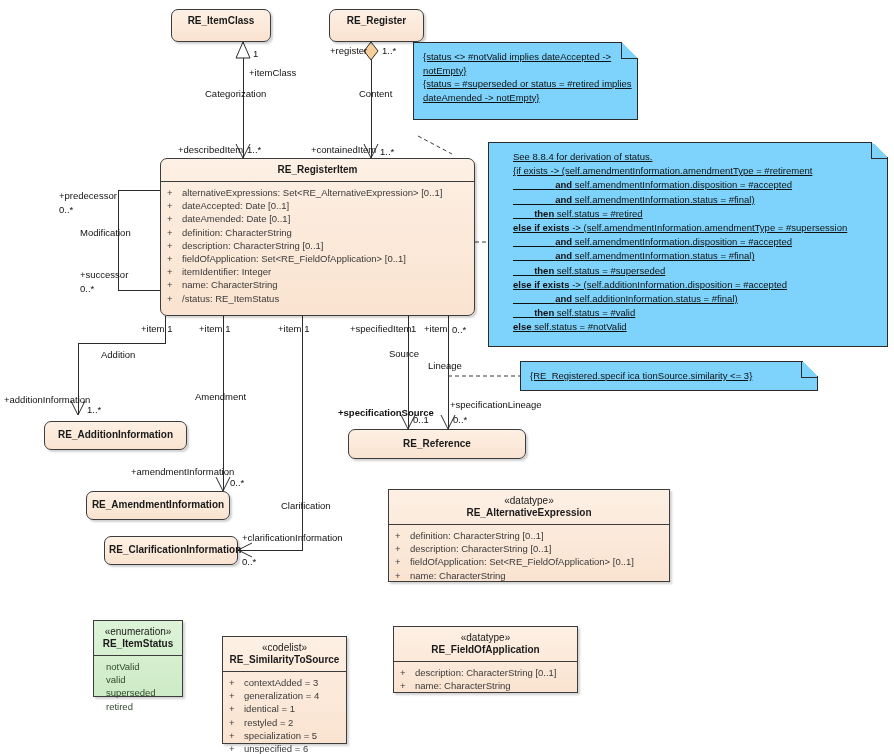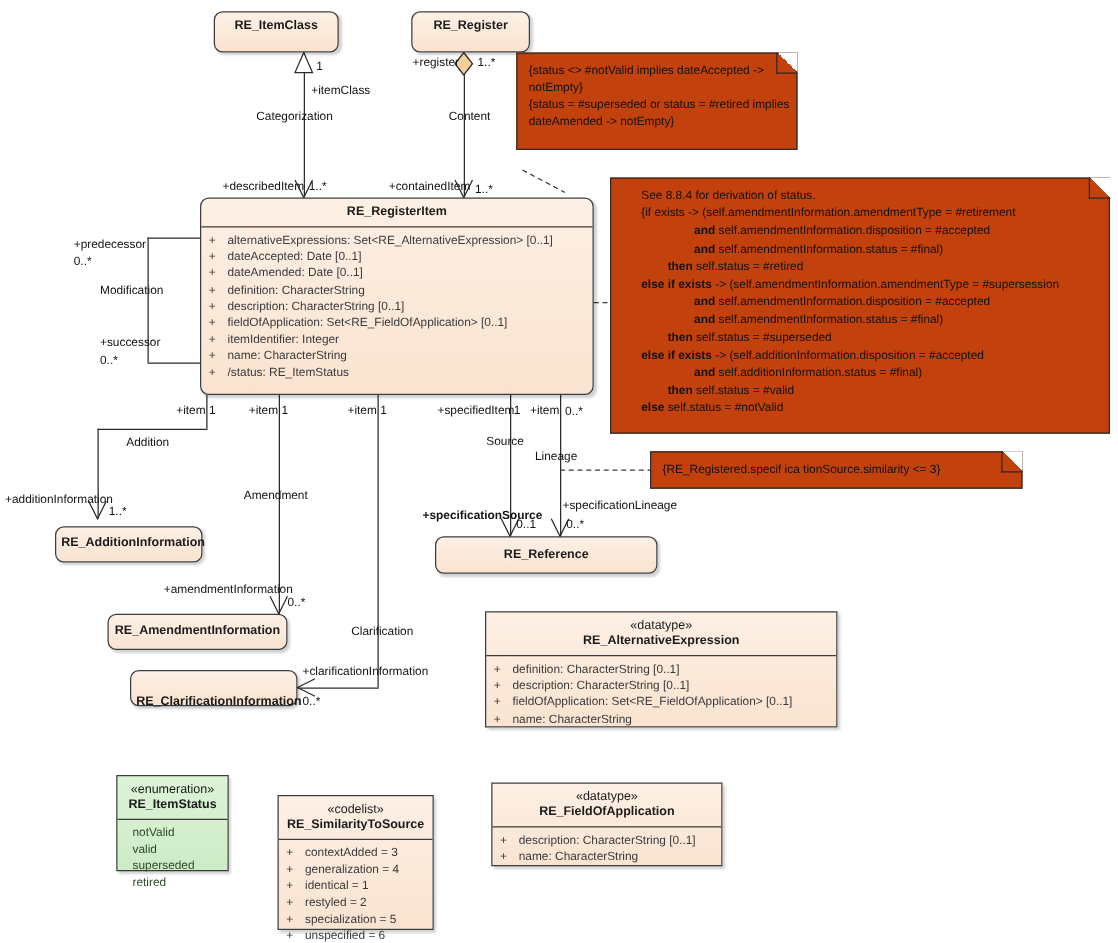--- a/index.html
+++ b/index.html
@@ -15,22 +15,22 @@
             padding:5px 4px 5px;line-height:12px;}
   .cls .hdr .stereo{font-weight:normal;display:block;font-size:10px;}
   .cls .sep{height:1px;background:#3c3c3c;}
   .cls .attrs{padding:4px 3px 5px 6px;}
   .cls .attr{font-size:9.5px;color:#3a3a3a;line-height:13.2px;white-space:nowrap;}
   .cls .attr .vis{display:inline-block;width:15px;color:#3a3a3a;}
   .cls.enum{background:linear-gradient(to bottom,#ddf3d8 0%,#cdebc6 100%);}
   .cls.enum .attr{color:#2e4a2a;}
 
   
-  .note{position:absolute;box-sizing:border-box;border:1px solid #2b2b2b;background:#c2410c;
-        font-size:9.5px;color:#111;line-height:13.5px;padding:7px 8px 6px 9px;}
+  .note{position:absolute;box-sizing:border-box;border:1px solid #2b2b2b;background:#7dd3fc;
+        font-size:9.5px;color:#111;line-height:13.5px;padding:7px 8px 6px 9px;text-decoration:underline;}
   .note .dogear{position:absolute;top:-1px;right:-1px;width:16px;height:16px;
                 background:linear-gradient(to bottom left,#ffffff 0 50%,transparent 50%);
                 border-left:1px solid #2b2b2b;border-bottom:1px solid #2b2b2b;}
   .note .ln{white-space:pre;}
 
   
   .ln-v{position:absolute;width:1px;background:#2b2b2b;}
   .ln-h{position:absolute;height:1px;background:#2b2b2b;}
   .lbl{position:absolute;font-size:9.5px;color:#111;white-space:nowrap;line-height:11px;}
   .lbl.assoc{color:#111;}
@@ -105,30 +105,30 @@
       <div class="attr"><span class="vis">+</span><span>dateAmended: Date [0..1]</span></div>
       <div class="attr"><span class="vis">+</span><span>definition: CharacterString</span></div>
       <div class="attr"><span class="vis">+</span><span>description: CharacterString [0..1]</span></div>
       <div class="attr"><span class="vis">+</span><span>fieldOfApplication: Set&lt;RE_FieldOfApplication&gt; [0..1]</span></div>
       <div class="attr"><span class="vis">+</span><span>itemIdentifier: Integer</span></div>
       <div class="attr"><span class="vis">+</span><span>name: CharacterString</span></div>
       <div class="attr"><span class="vis">+</span><span>/status: RE_ItemStatus</span></div>
     </div>
   </div>
 
-  <div class="cls round" style="left:44px;top:421px;width:118px;height:29px;">
+  <div class="cls round" style="left:44px;top:421px;width:143px;height:29px;">
     <div class="hdr" style="padding-top:7px;">RE_AdditionInformation</div>
   </div>
 
   <div class="cls round" style="left:86px;top:491px;width:144px;height:29px;">
     <div class="hdr" style="padding-top:7px;">RE_AmendmentInformation</div>
   </div>
 
   <div class="cls round" style="left:104px;top:536px;width:134px;height:29px;">
-    <div class="hdr" style="padding-top:19px;">RE_ClarificationInformation</div>
+    <div class="hdr" style="padding-top:7px;">RE_ClarificationInformation</div>
   </div>
 
   <div class="cls round" style="left:348px;top:429px;width:178px;height:30px;">
     <div class="hdr" style="padding-top:8px;">RE_Reference</div>
   </div>
 
   <div class="cls" style="left:388px;top:489px;width:282px;height:93px;">
     <div class="hdr">
       <span class="stereo">«datatype»</span>
       <span>RE_AlternativeExpression</span>

